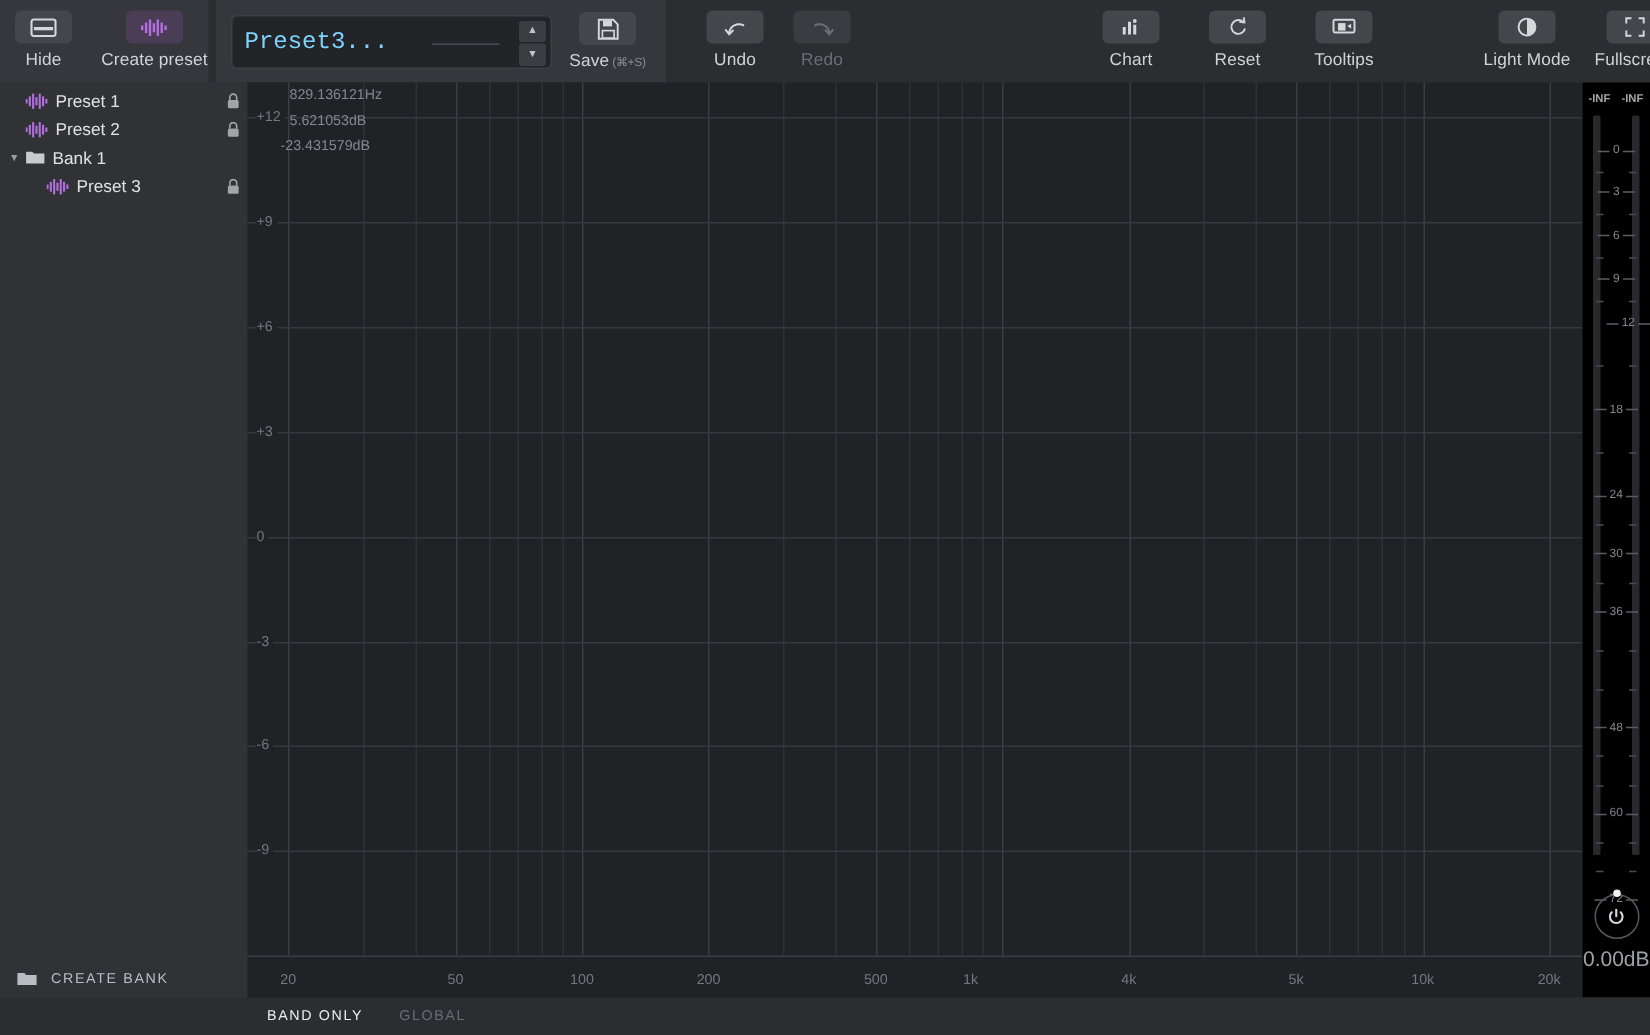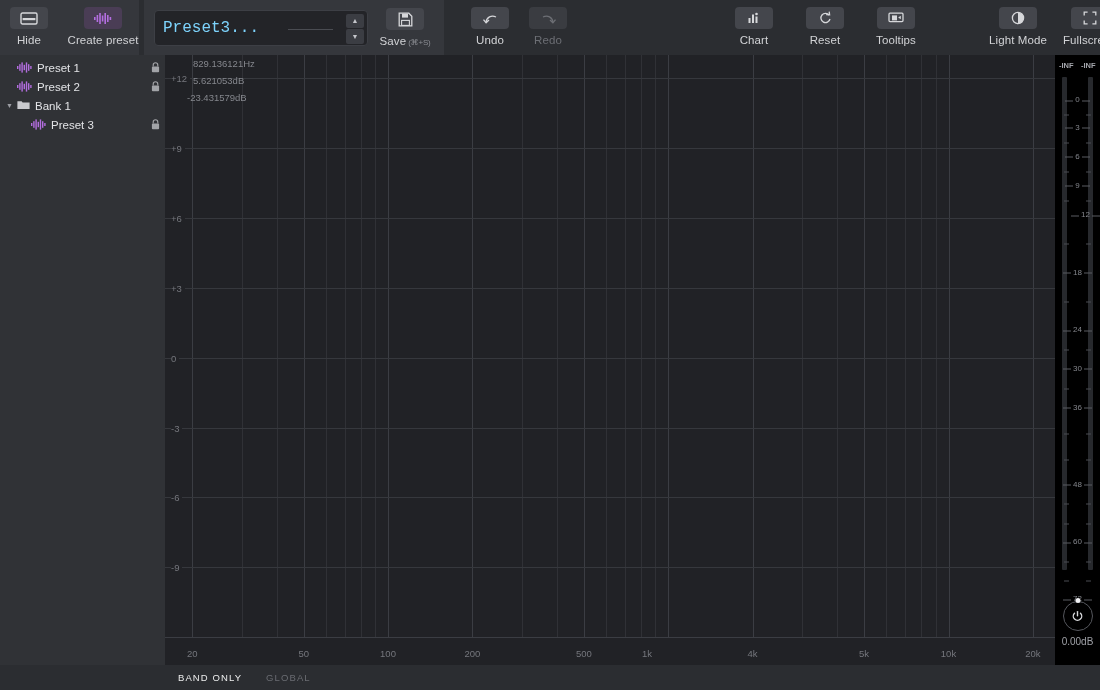--- a/index.html
+++ b/index.html
@@ -162,21 +162,21 @@
   .knob {
     width: 30px; height: 30px; border-radius: 50%;
     border: 1px solid #55575d; position: relative;
     display: flex; align-items: center; justify-content: center;
     color: #d8d9dc;
   }
   .knob-dot {
     position: absolute; top: -4px; left: 50%; transform: translateX(-50%);
     width: 5px; height: 5px; border-radius: 50%; background: #f0f1f3;
   }
-  .knobval { margin-top: 5px; font-size: 10px; color: #9fa1a7; text-align: center; }
+  .knobval { margin-top: 5px; font-size: 14px; color: #9fa1a7; text-align: center; }
 
   
   .bottombar {
     position: absolute; bottom: 0; left: 165px; width: 935px; height: 25px;
     background: #2b2d31; display: flex; align-items: center; padding-left: 13px; gap: 24px;
   }
   .bb-item { font-size: 9.5px; letter-spacing: 1.1px; color: #eceded; cursor: pointer; }
   .bb-item.off { color: #6a6c72; }
 </style>
 </head>
@@ -394,20 +394,26 @@
           </span>
           <span class="nm">Preset 3</span>
           <span class="lock">
             <svg width="9" height="11" viewBox="0 0 9 11">
               <path d="M2.2 4.6V3a2.3 2.3 0 0 1 4.6 0v1.6" fill="none" stroke="#cfd0d4" stroke-width="1.1"></path>
               <rect x="0.9" y="4.6" width="7.2" height="5.6" rx="1" fill="#cfd0d4"></rect>
             </svg>
           </span>
         </div>
       </div>
+    <div class="sb-footer">
+      <svg width="14" height="11" viewBox="0 0 14 11">
+        <path d="M0.6 1.6h4.6l1.2 1.4h7V9.6H0.6z" fill="#babcc1"></path>
+      </svg>
+      <span class="lbl">CREATE BANK</span>
+    </div>
   </div>
 
   <div class="chartwrap">
     <div class="plot" id="plot">
         <div class="vline major" style="left: 27.2px;"></div>
         <div class="vline" style="left: 76.5px;"></div>
         <div class="vline" style="left: 111.5px;"></div>
         <div class="vline major" style="left: 138.7px;"></div>
         <div class="vline" style="left: 160.9px;"></div>
         <div class="vline" style="left: 179.6px;"></div>

